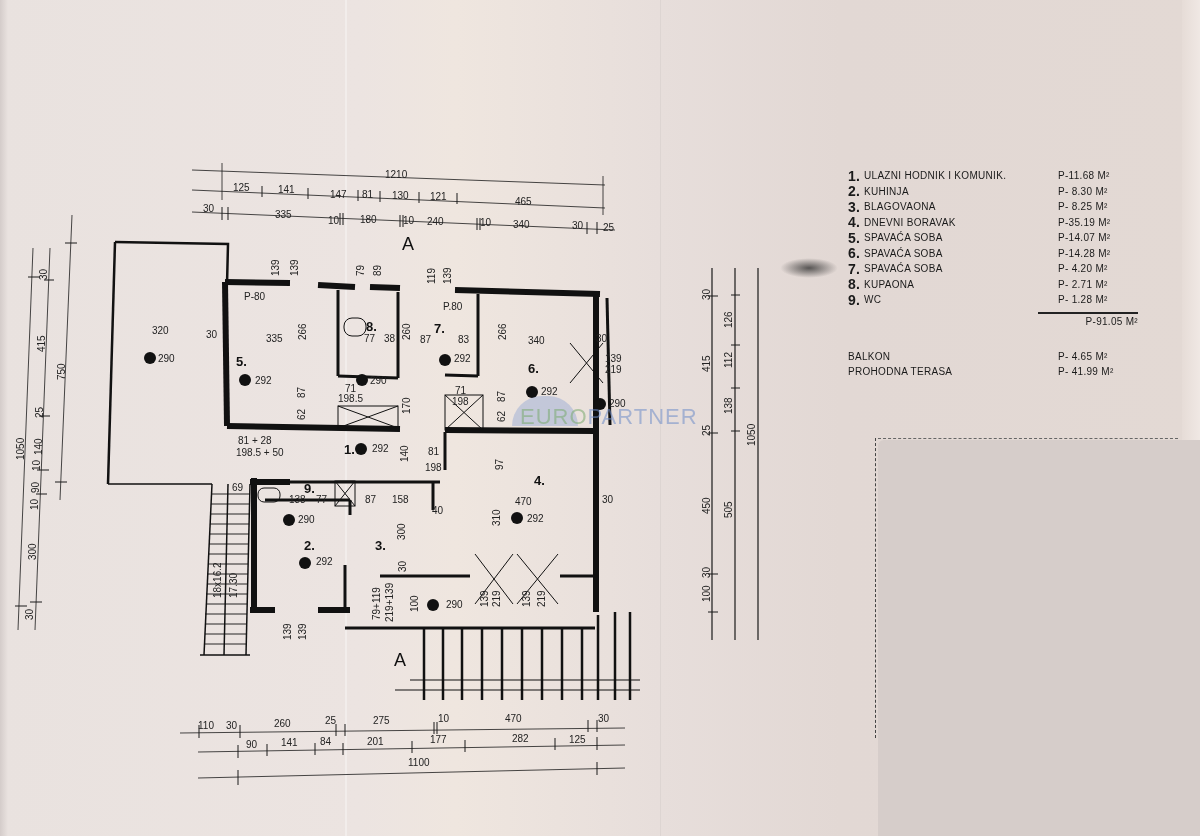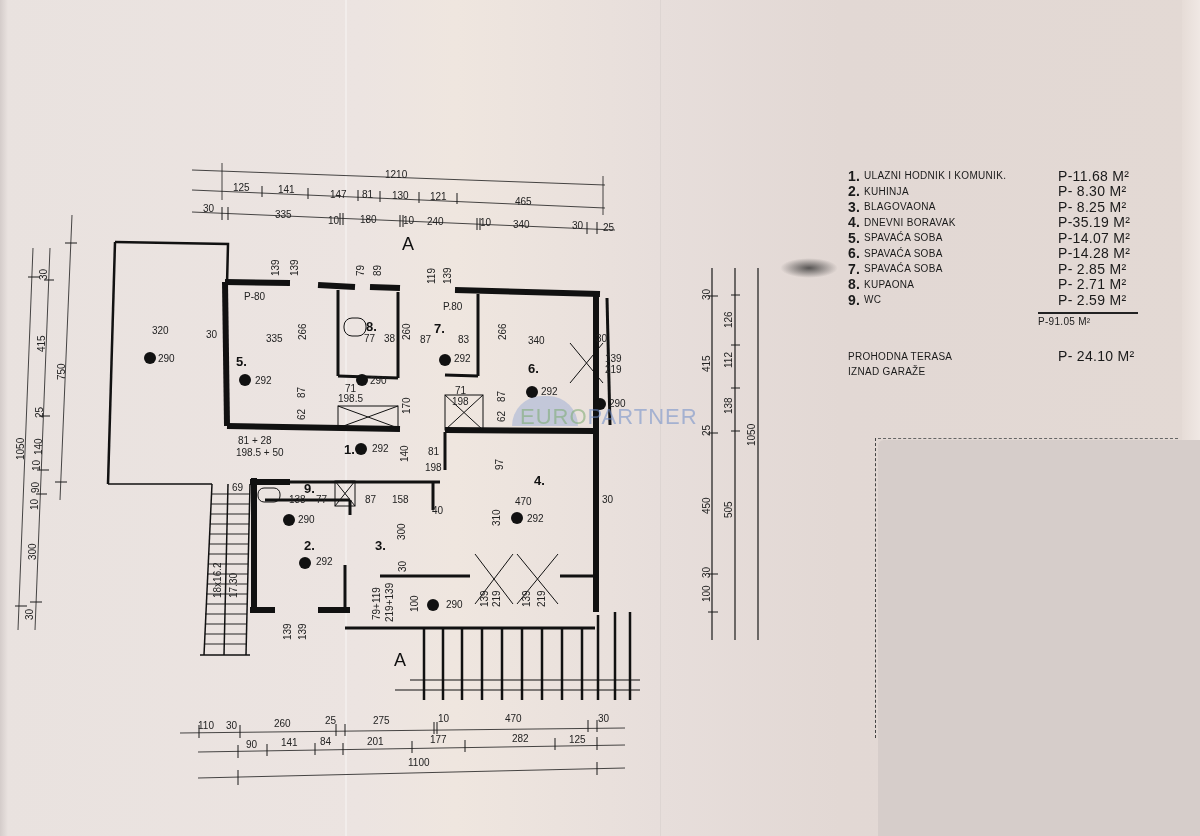--- a/index.html
+++ b/index.html
@@ -11,22 +11,22 @@
   .edge-r { position:absolute; right:0; top:0; width:18px; height:836px; background:linear-gradient(90deg,#e6dcd7,#f0e8e4); }
   .edge-l { position:absolute; left:0; top:0; width:8px; height:836px; background:linear-gradient(90deg,#d4ccca,#e9e2df); }
   svg.plan { position:absolute; left:0; top:0; }
   .dim { font-family:"Liberation Sans", sans-serif; font-size:10px; fill:#222; }
   .lbl { font-family:"Liberation Sans", sans-serif; font-size:13px; fill:#111; font-weight:bold; }
   .legend { position:absolute; left:848px; top:168px; width:290px; font-size:10px; letter-spacing:0.3px; }
   .legend .title { font-size:15px; letter-spacing:2px; margin-bottom:10px; }
   .row { display:flex; justify-content:space-between; height:15.5px; align-items:center; }
   .row .num { font-size:14px; font-weight:bold; width:16px; display:inline-block; }
   .row .name { flex:1; text-transform:uppercase; }
-  .row .area { width:80px; text-align:left; font-size:14px; }
-  .total { border-top:2px solid #222; margin-left:190px; margin-top:4px; padding-top:2px; font-size:10px; }
+  .row .area { width:80px; text-align:left; font-size:10px; }
+  .total { border-top:2px solid #222; margin-left:190px; margin-top:4px; padding-top:2px; font-size:10px;text-align:right; }
   .extra { margin-top:22px; }
   .extra .row { height:15px; }
   .gray-box { position:absolute; left:878px; top:440px; width:322px; height:396px; background:#d6cdca; border-radius:6px 0 0 0; }
   .dash { position:absolute; left:875px; top:438px; width:1px; height:300px; border-left:1px dashed #444; }
   .dash-h { position:absolute; left:878px; top:438px; width:300px; height:1px; border-top:1px dashed #666; }
   .watermark { position:absolute; left:520px; top:404px; font-size:22px; letter-spacing:1px; font-weight:normal; color:rgba(110,140,200,0.55); }
   .watermark .a { color:rgba(120,170,110,0.55); }
   .wm-arc { position:absolute; left:512px; top:396px; width:66px; height:30px; border-radius:33px 33px 0 0; background:rgba(120,150,210,0.35); }
   .smudge { position:absolute; left:780px; top:258px; width:58px; height:20px; border-radius:50%; background:radial-gradient(ellipse, rgba(40,40,40,0.75), rgba(40,40,40,0) 70%); }
 </style>
@@ -418,40 +418,40 @@
       <span class="area">P-14.07 M²</span>
     </div>
   <div class="row">
       <span class="num">6.</span>
       <span class="name">SPAVAĆA SOBA</span>
       <span class="area">P-14.28 M²</span>
     </div>
   <div class="row">
       <span class="num">7.</span>
       <span class="name">SPAVAĆA SOBA</span>
-      <span class="area">P- 2.85 M²</span>
+      <span class="area">P- 4.20 M²</span>
     </div>
   <div class="row">
       <span class="num">8.</span>
       <span class="name">KUPAONA</span>
       <span class="area">P- 2.71 M²</span>
     </div>
   <div class="row">
       <span class="num">9.</span>
       <span class="name">WC</span>
-      <span class="area">P- 2.59 M²</span>
+      <span class="area">P- 1.28 M²</span>
     </div>
   <div class="total">P-91.05 M²</div>
   <div class="extra">
     <div class="row">
-        <span class="name">PROHODNA TERASA</span>
-        <span class="area">P- 24.10 M²</span>
+        <span class="name">BALKON</span>
+        <span class="area">P- 4.65 M²</span>
       </div>
     <div class="row">
-        <span class="name">IZNAD GARAŽE</span>
-        <span class="area"></span>
+        <span class="name">PROHODNA TERASA</span>
+        <span class="area">P- 41.99 M²</span>
       </div>
   </div>
 </div>
 
 <div class="dash-h"></div>
 <div class="dash"></div>
 <div class="gray-box"></div>
 
 </body></html>

